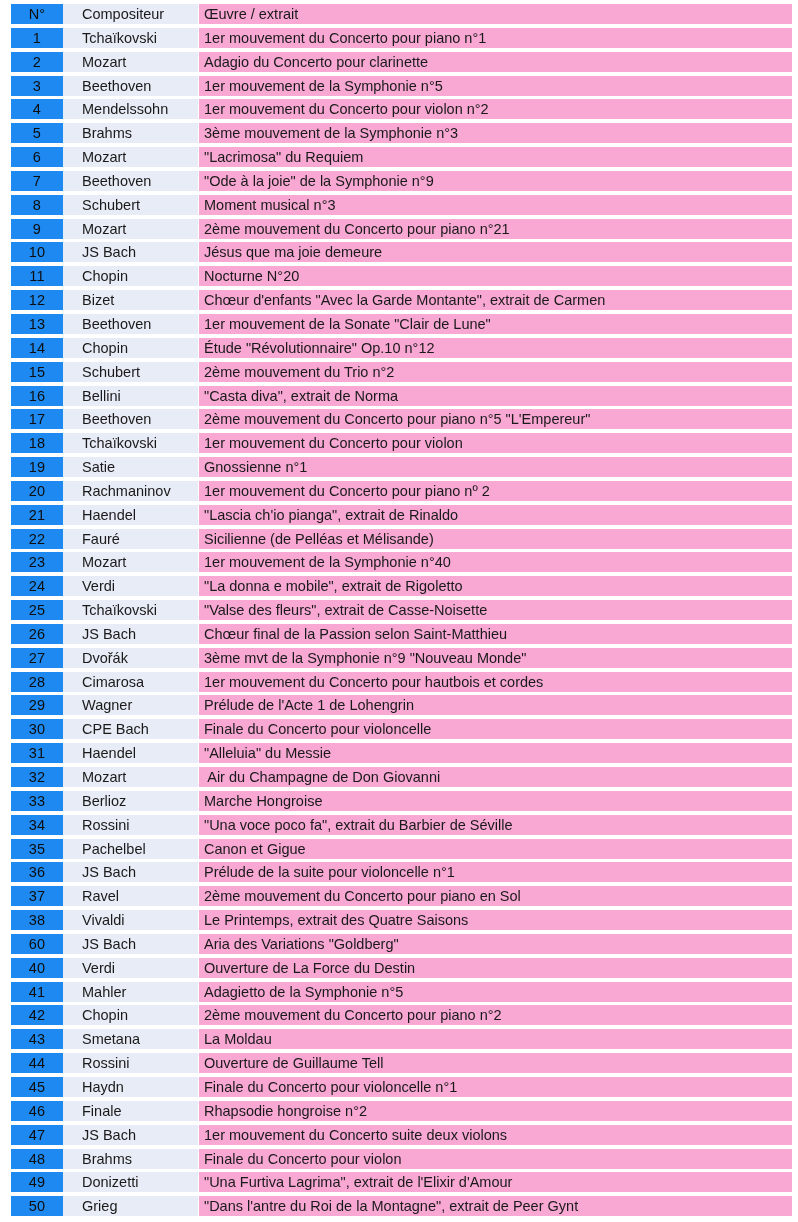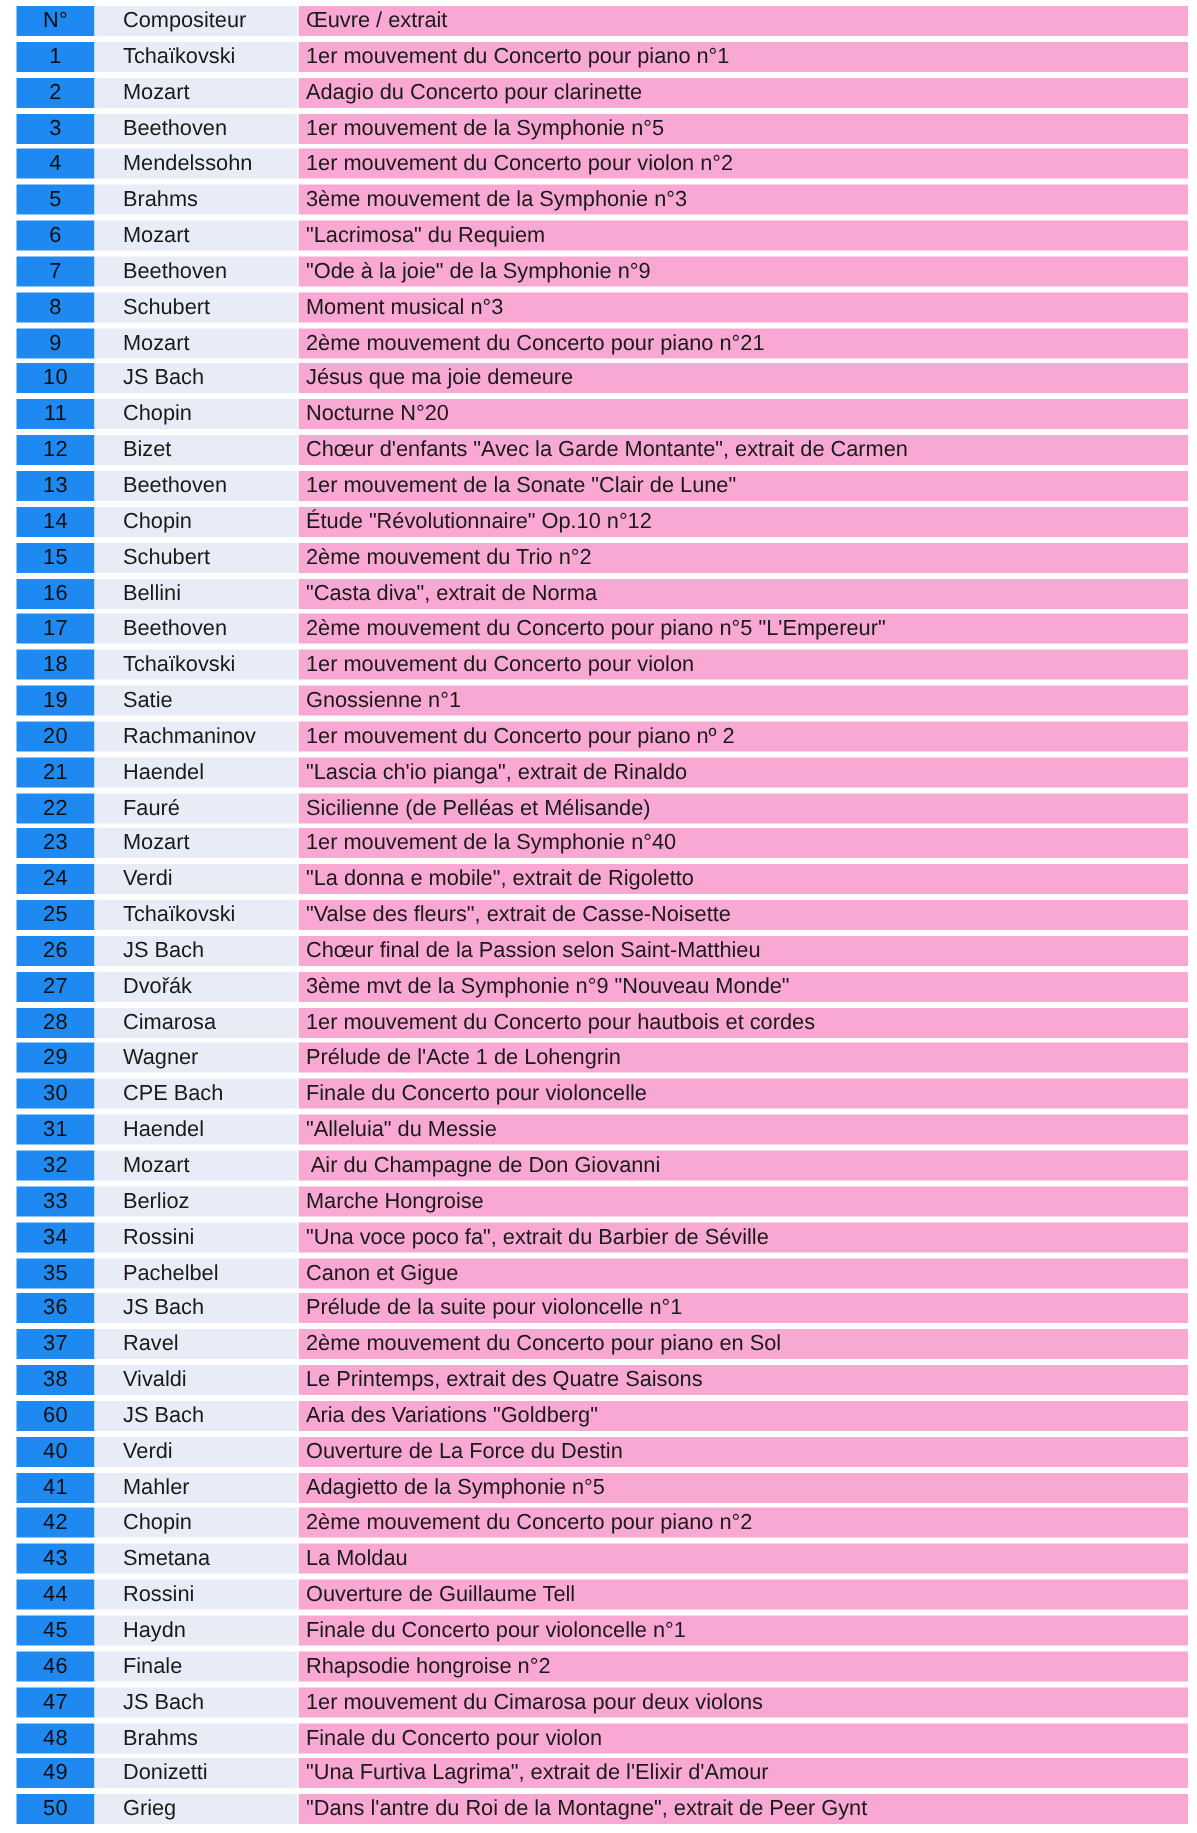--- a/index.html
+++ b/index.html
@@ -334,21 +334,21 @@
         <div class="cell-work">Finale du Concerto pour violoncelle n°1</div>
       </div>
       <div class="row">
         <div class="cell-num">46</div>
         <div class="cell-comp">Finale</div>
         <div class="cell-work">Rhapsodie hongroise n°2</div>
       </div>
       <div class="row">
         <div class="cell-num">47</div>
         <div class="cell-comp">JS Bach</div>
-        <div class="cell-work">1er mouvement du Cimarosa pour deux violons</div>
+        <div class="cell-work">1er mouvement du Concerto suite deux violons</div>
       </div>
       <div class="row">
         <div class="cell-num">48</div>
         <div class="cell-comp">Brahms</div>
         <div class="cell-work">Finale du Concerto pour violon</div>
       </div>
       <div class="row">
         <div class="cell-num">49</div>
         <div class="cell-comp">Donizetti</div>
         <div class="cell-work">"Una Furtiva Lagrima", extrait de l'Elixir d'Amour</div>

